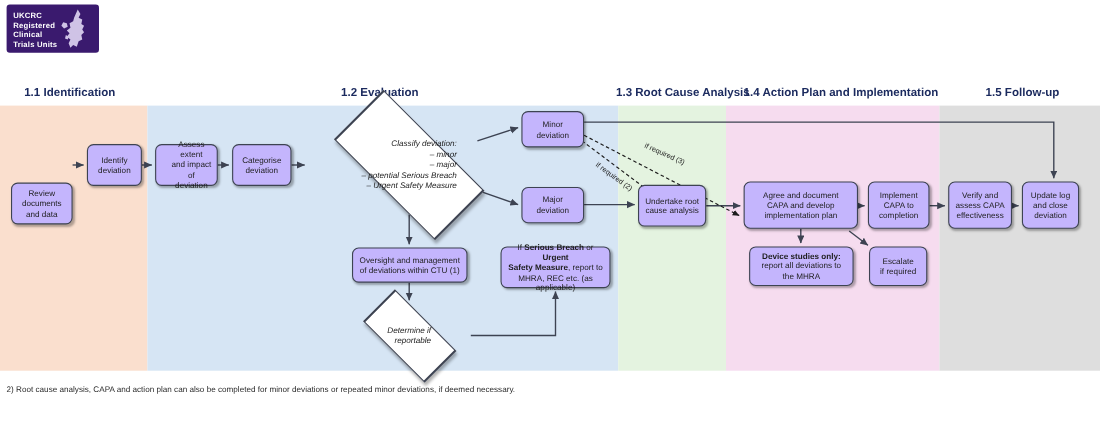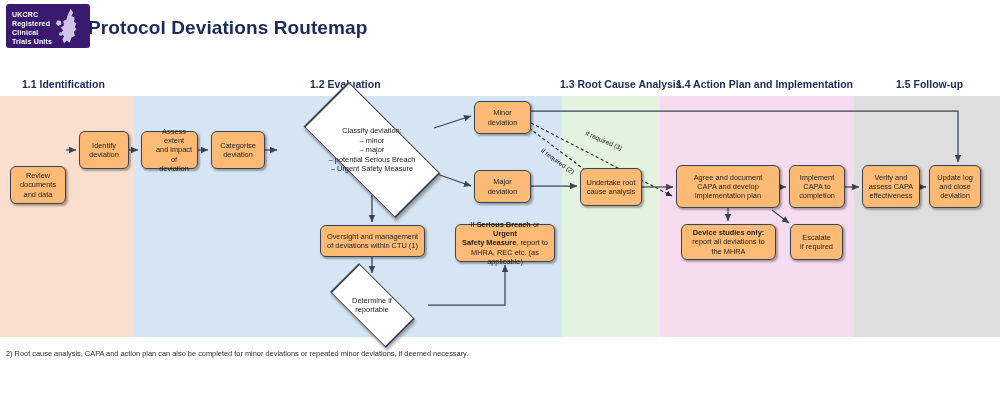--- a/index.html
+++ b/index.html
@@ -31,38 +31,38 @@
   
   .band{position:absolute;top:96px;height:241px;}
   .band-label{
     position:absolute;top:78px;font-size:10.5px;font-weight:bold;color:#1b2a5e;
     white-space:nowrap;
   }
 
   
   .node{
     position:absolute;box-sizing:border-box;
-    background:#fdba74;border:1.3px solid #3d4352;border-radius:6px;
+    background:#c4b5fd;border:1.3px solid #3d4352;border-radius:6px;
     box-shadow:1.5px 1.5px 2px rgba(0,0,0,.30);
     display:flex;align-items:center;justify-content:center;text-align:center;
     font-size:7.4px;line-height:9.2px;color:#1d1d1d;padding:2px 3px;
   }
   .node span{display:block;}
   .node b{font-weight:bold;}
 
   .diamond{
     position:absolute;box-sizing:border-box;
     background:#ffffff;border:1.3px solid #3d4352;
     box-shadow:1.5px 1.5px 2px rgba(0,0,0,.30);
     transform:rotate(45deg);
   }
   .diamond-label{
     position:absolute;display:flex;align-items:center;justify-content:center;
-    text-align:center;font-size:7.4px;line-height:9.4px;color:#1d1d1d;
-    pointer-events:none;white-space:pre-line;
+    text-align:right;font-size:7.4px;line-height:9.4px;color:#1d1d1d;
+    pointer-events:none;white-space:pre-line;font-style:italic;
   }
 
   
   #wires{position:absolute;left:0;top:0;width:1000px;height:404px;pointer-events:none;}
 
   .edge-label{
     position:absolute;font-size:6.6px;color:#1d1d1d;white-space:nowrap;
   }
 
   
@@ -90,21 +90,20 @@
 Registered
 Clinical
 Trials  Units</div>
     <svg class="logo-map" viewBox="0 0 40 46">
       <path fill="#cfc3e6" d="M22 2 l3 5 -2 4 4 2 -1 5 3 2 -2 4 2 3 -3 3 1 5 -4 2 -2 6 -4 -2 -3 3 -2 -5 2 -4 -4 -3 3 -4 -3 -3 4 -3 -1 -5 4 -2 1 -4 z"></path>
       <path fill="#cfc3e6" d="M6 16 l4 1 1 4 -4 2 -3 -3 z"></path>
       <path fill="#cfc3e6" d="M9 30 l3 2 -1 3 -3 -1 z"></path>
     </svg>
   </div>
 
-  <div class="title">Protocol Deviations Routemap</div>
 
   <div id="band-labels-layer">
       <div class="band-label" style="left: 22px;">1.1 Identification</div>
       <div class="band-label" style="left: 310px;">1.2 Evaluation</div>
       <div class="band-label" style="left: 560px;">1.3 Root Cause Analysis</div>
       <div class="band-label" style="left: 676px;">1.4 Action Plan and Implementation</div>
       <div class="band-label" style="left: 896px;">1.5 Follow-up</div>
     </div>
 
   <svg id="wires">

